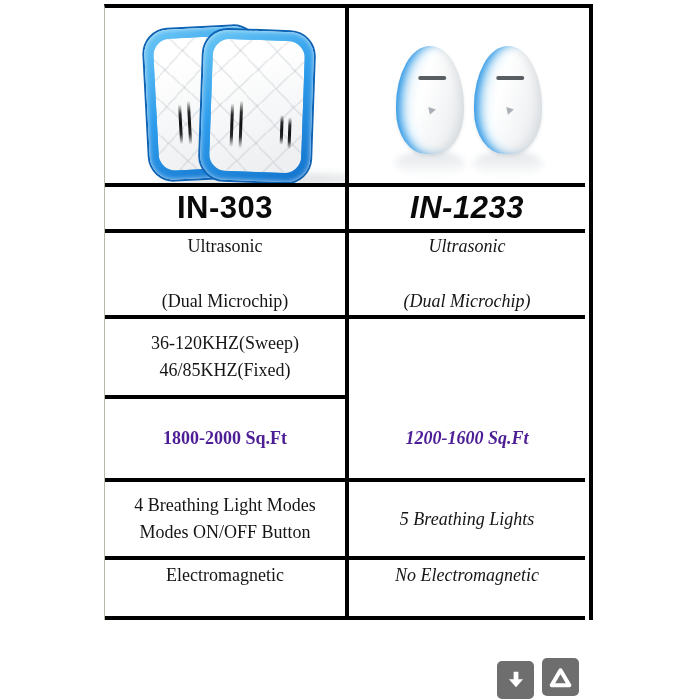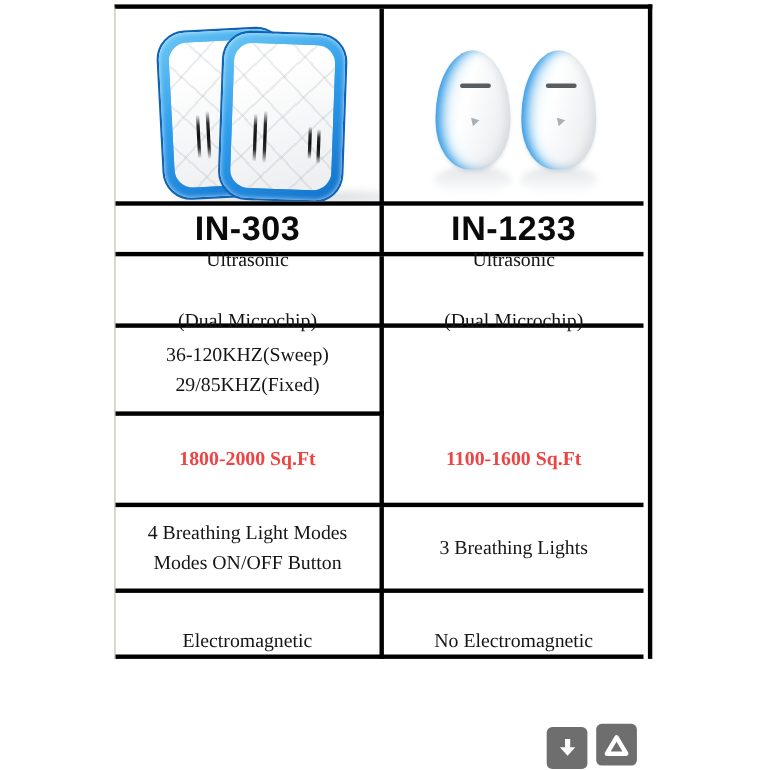--- a/index.html
+++ b/index.html
@@ -6,32 +6,32 @@
   .canvas{position:relative;width:700px;height:700px;background:#ffffff;overflow:hidden;
           font-family:"Liberation Serif","DejaVu Serif",serif;color:#151515;}
 
   
   .ctable{position:absolute;left:104px;top:4px;width:484px;
           border-left:1px solid #b9b9a8;border-top:4px solid #000;border-right:4px solid #000;}
   .row{display:flex;}
   .cell{box-sizing:border-box;border-bottom:4px solid #000;display:flex;flex-direction:column;
         align-items:center;justify-content:center;text-align:right;position:relative;}
   .cl{width:244px;border-right:4px solid #000;}
-  .cr{width:236px;}
+  .cr{width:236px;font-style:italic;}
   .row-img .cell{height:179px;overflow:hidden;}
   .row-model .cell{height:46px;font-family:"Liberation Sans",sans-serif;font-weight:700;
                    font-size:31px;letter-spacing:.5px;color:#0a0a0a;}
-  .r3 .cell{height:65px;gap:28px;}
+  .r3 .cell{height:86px;gap:28px;}
   .r4 .cell{height:80px;}
   .r5 .cell{height:83px;}
   .r6 .cell{height:78px;}
   .r7 .cell{height:80px;}
-  .r8 .cell{height:60px;justify-content:flex-start;padding-top:30px;}
+  .r8 .cell{height:60px;justify-content:flex-start;padding-top:2px;}
   .ln{font-size:18px;line-height:27px;}
-  .red{color:#ef4444;font-weight:700;}
+  .red{color:#4c1d95;font-weight:700;}
 
   
   .d303{position:absolute;border-radius:24px;
         background:linear-gradient(150deg,#6cc8f5 0%,#2d9ceb 45%,#1272cc 100%);
         box-shadow:0 0 0 2px #0e63b4, inset 0 0 5px rgba(255,255,255,.65);}
   .d303 .face{position:absolute;inset:9px;border-radius:17px;
         background:
           repeating-linear-gradient(45deg,rgba(168,176,184,.22) 0 2px,rgba(255,255,255,0) 2px 26px),
           repeating-linear-gradient(-45deg,rgba(168,176,184,.22) 0 2px,rgba(255,255,255,0) 2px 26px),
           linear-gradient(160deg,#ffffff 20%,#edeff1 90%);}
@@ -118,40 +118,40 @@
       </div>
       <div class="cell cr">
         <div class="ln">Ultrasonic</div>
         <div class="ln">(Dual Microchip)</div>
       </div>
     </div>
 
     <div class="row r4">
       <div class="cell cl">
         <div class="ln">36-120KHZ(Sweep)</div>
-        <div class="ln">29/85KHZ(Fixed)</div>
+        <div class="ln">46/85KHZ(Fixed)</div>
       </div>
     </div>
 
     <div class="row r5">
       <div class="cell cl">
         <div class="ln red">1800-2000 Sq.Ft</div>
       </div>
       <div class="cell cr">
-        <div class="ln red">1100-1600 Sq.Ft</div>
+        <div class="ln red">1200-1600 Sq.Ft</div>
       </div>
     </div>
 
     <div class="row r6">
       <div class="cell cl">
         <div class="ln">4 Breathing Light Modes</div>
         <div class="ln">Modes ON/OFF Button</div>
       </div>
       <div class="cell cr">
-        <div class="ln">3 Breathing Lights</div>
+        <div class="ln">5 Breathing Lights</div>
       </div>
     </div>
 
 
     <div class="row r8">
       <div class="cell cl">
         <div class="ln">Electromagnetic</div>
       </div>
       <div class="cell cr">
         <div class="ln">No Electromagnetic</div>

